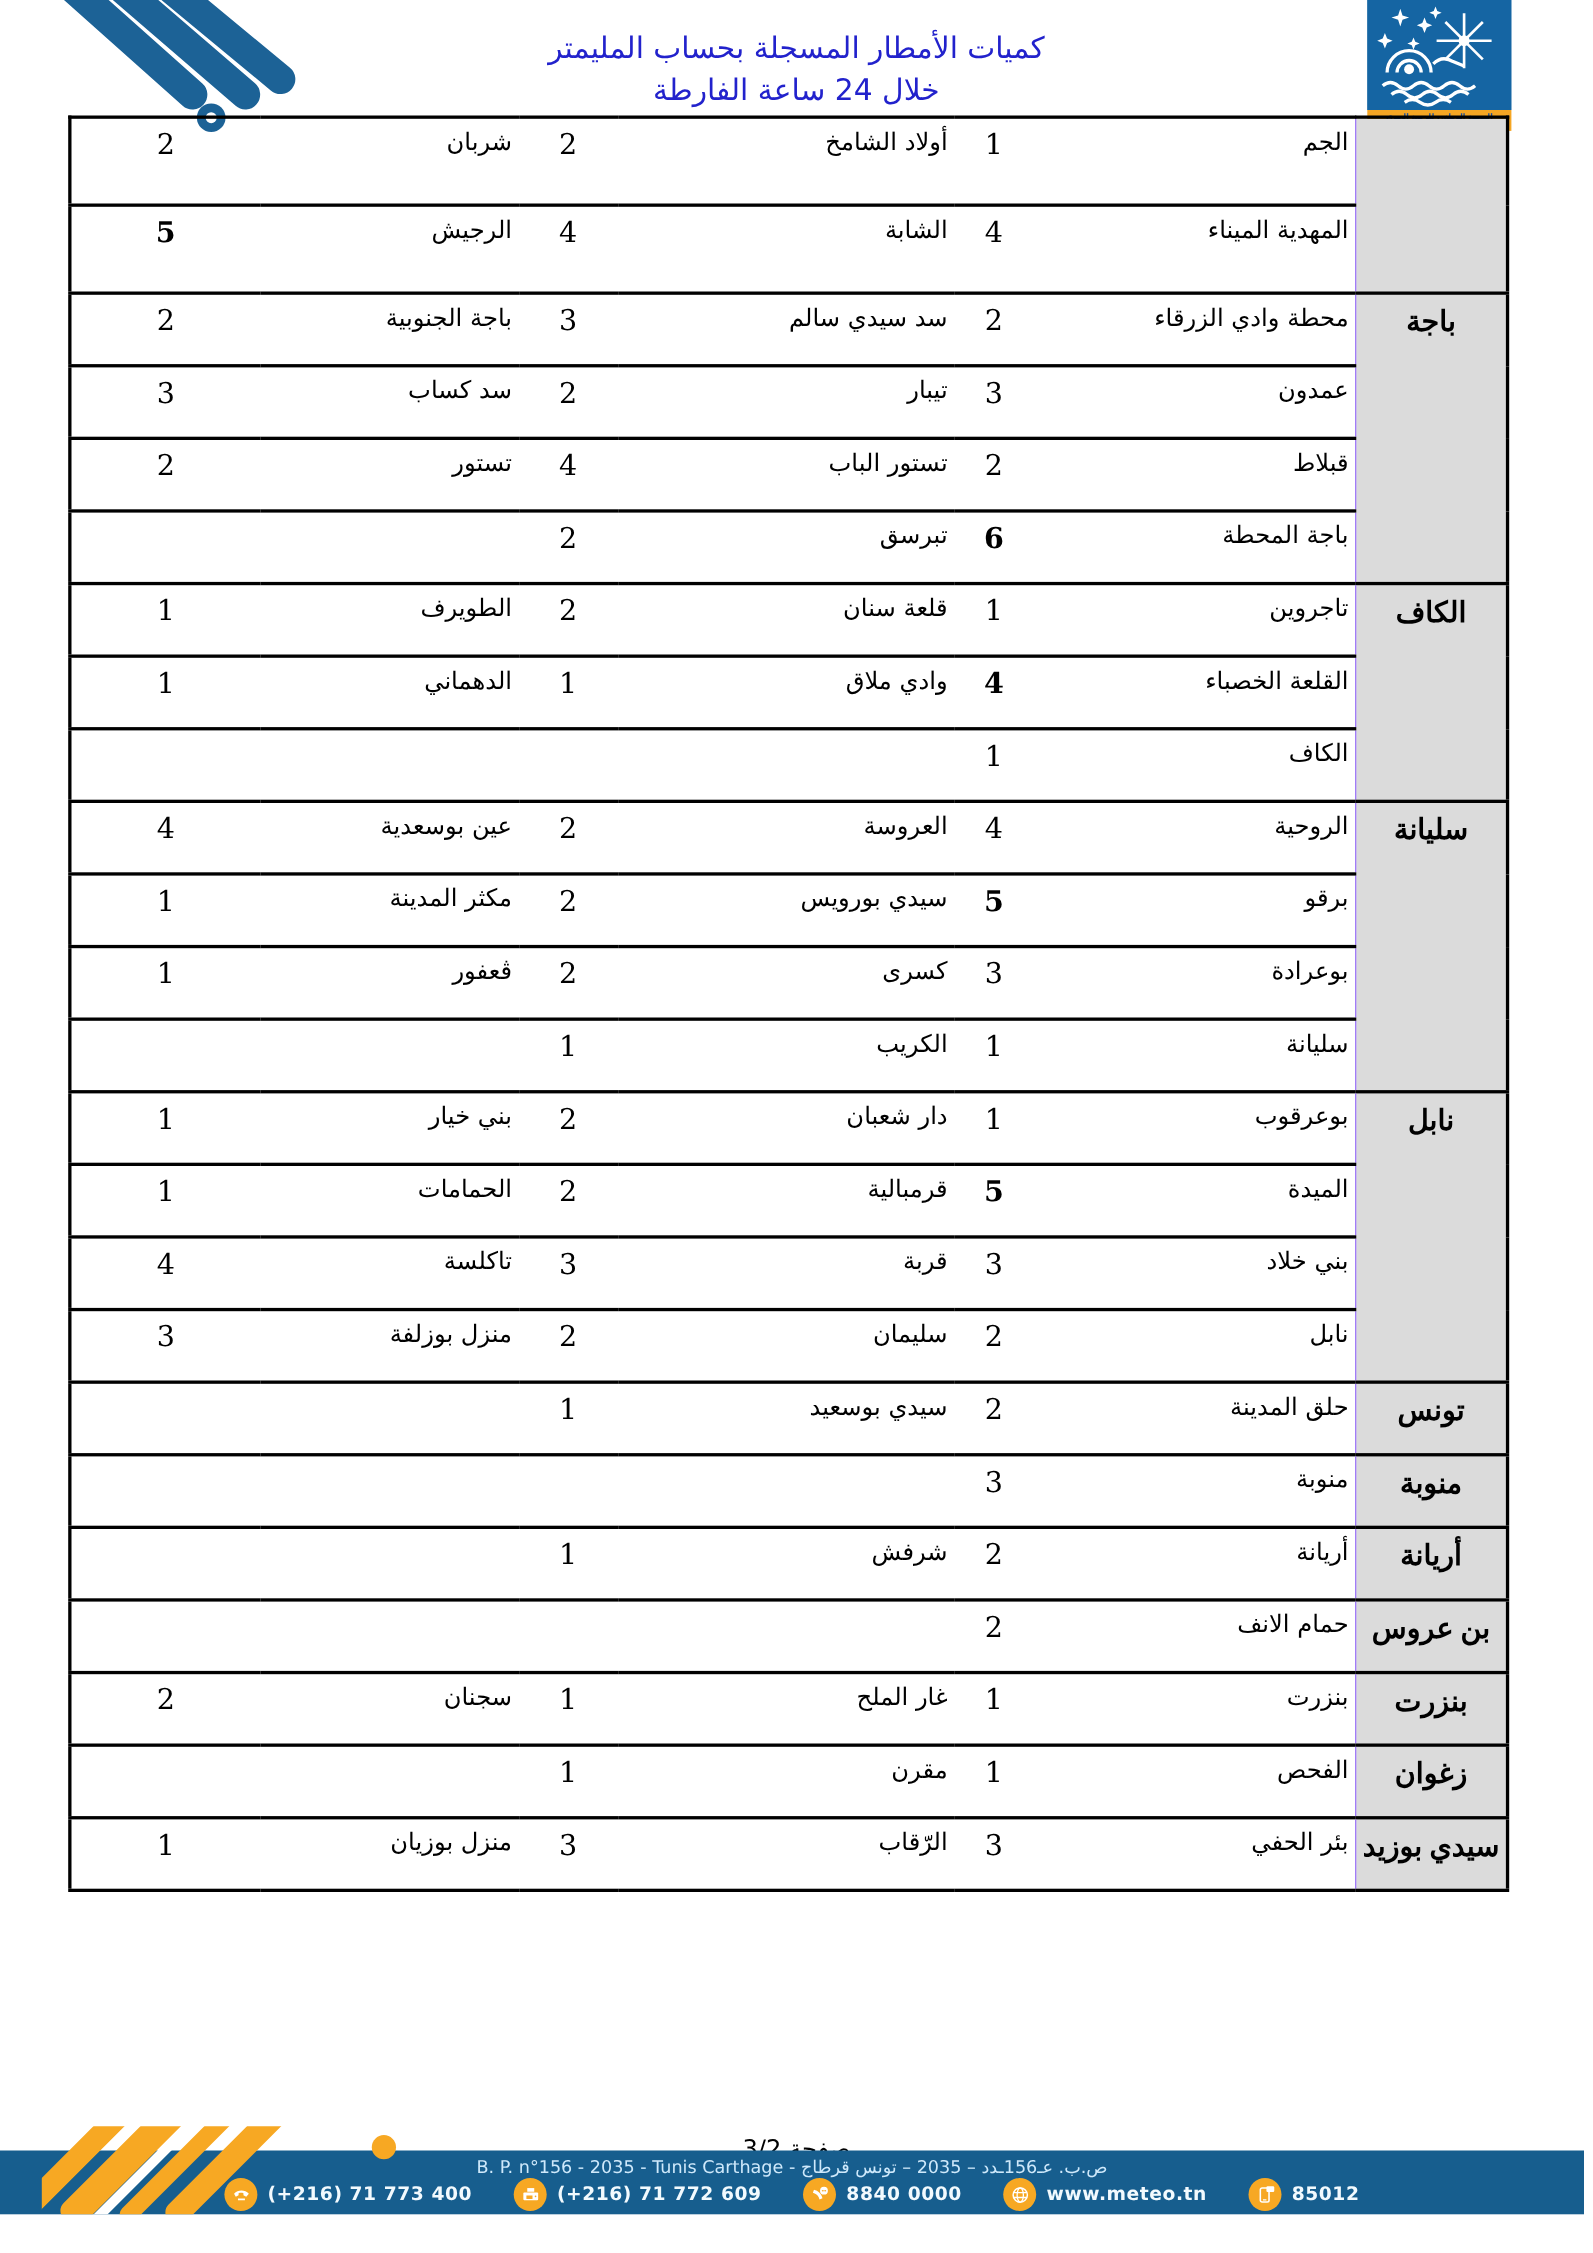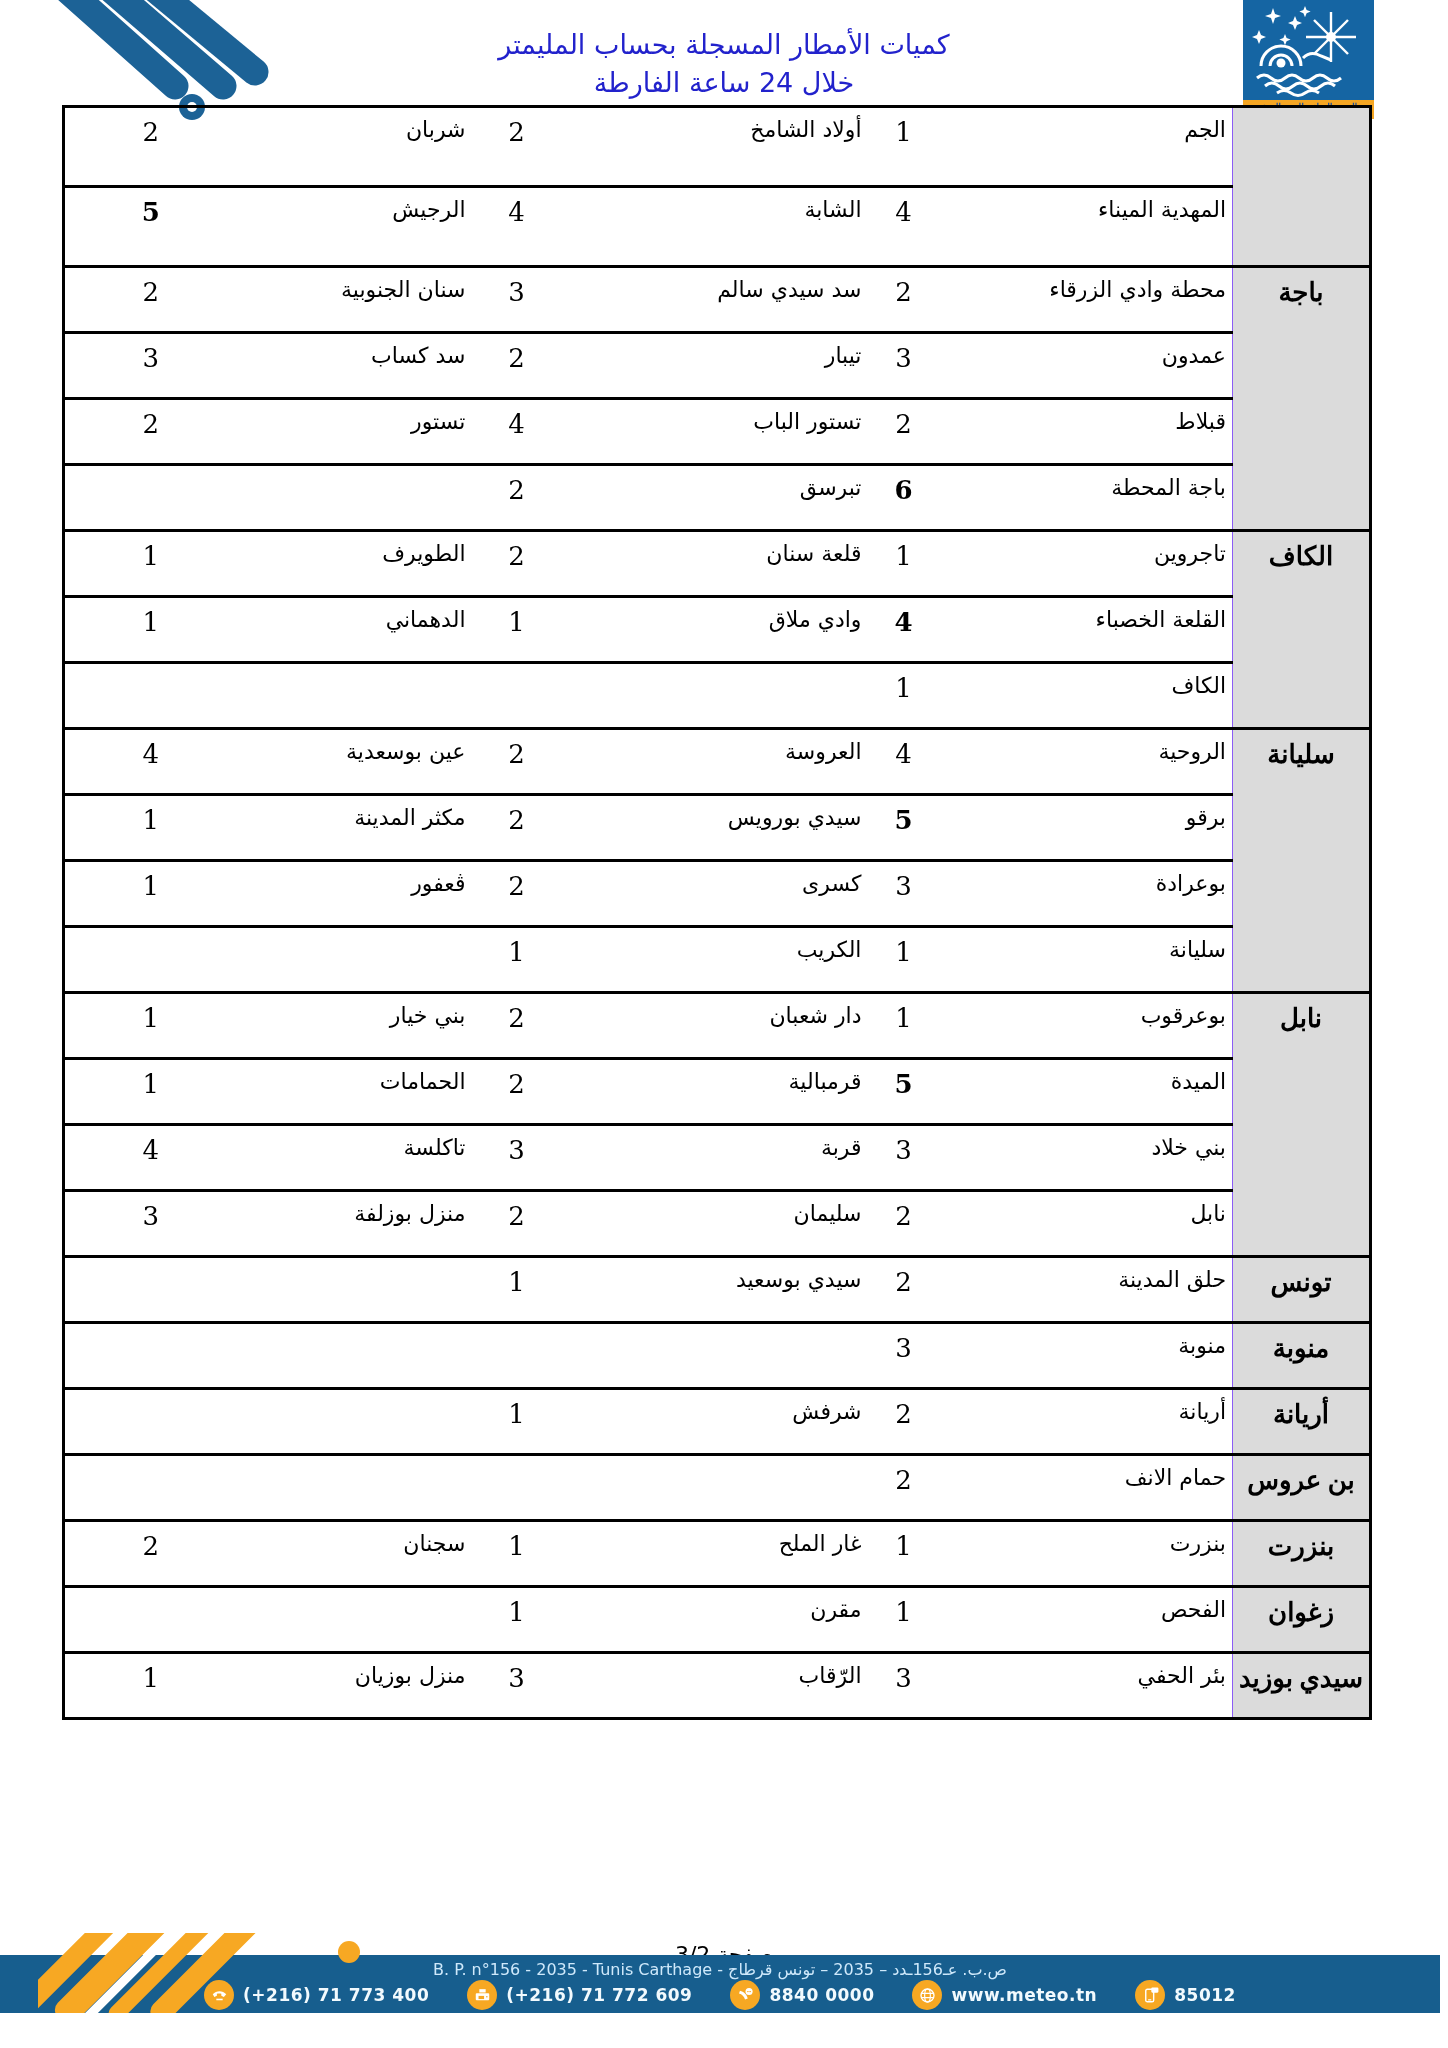--- a/index.html
+++ b/index.html
@@ -152,21 +152,21 @@
           <td class="value">4</td>
           <td class="station">الرجيش</td>
           <td class="value bold">5</td>
         </tr>
         <tr>
           <td class="gov" rowspan="4">باجة</td>
           <td class="station">محطة وادي الزرقاء</td>
           <td class="value">2</td>
           <td class="station">سد سيدي سالم</td>
           <td class="value">3</td>
-          <td class="station">سنان الجنوبية</td>
+          <td class="station">باجة الجنوبية</td>
           <td class="value">2</td>
         </tr>
         <tr>
           <td class="station">عمدون</td>
           <td class="value">3</td>
           <td class="station">تيبار</td>
           <td class="value">2</td>
           <td class="station">سد كساب</td>
           <td class="value">3</td>
         </tr>

